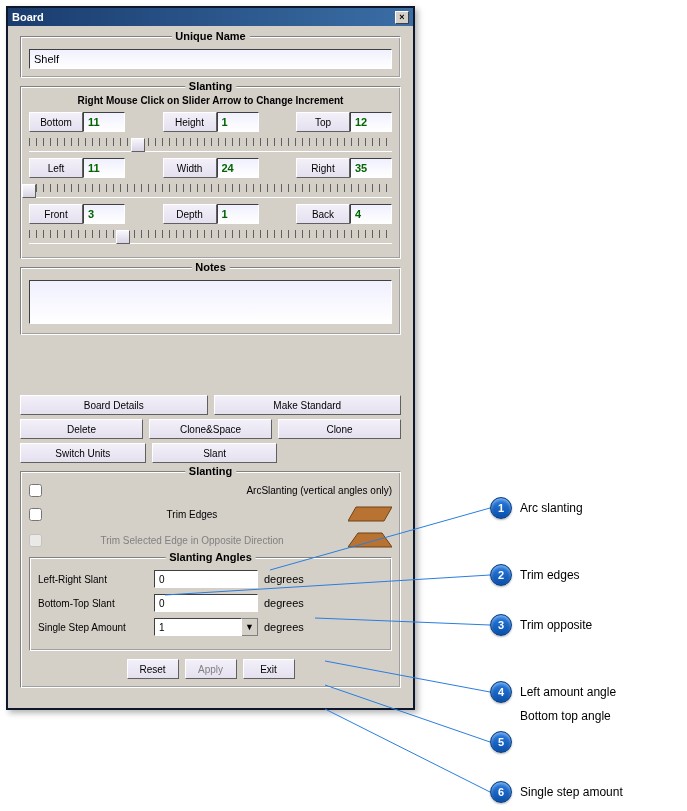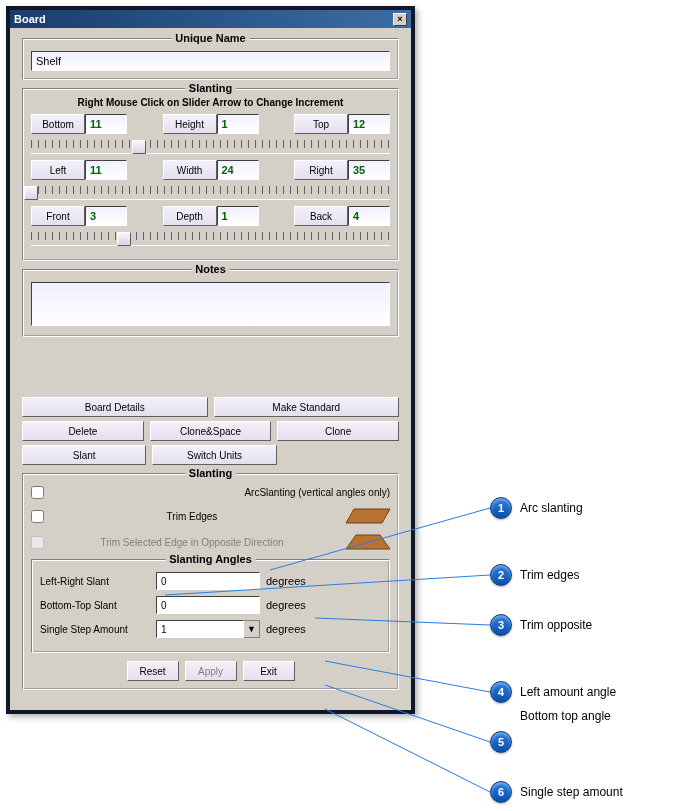--- a/index.html
+++ b/index.html
@@ -9,21 +9,21 @@
   background: #fff;
   width: 687px;
   height: 811px;
   position: relative;
 }
 .window {
   position: absolute;
   left: 6px; top: 6px;
   width: 409px;
   background: #d4d0c8;
-  border: 4px solid #0f172a;
+  border: 2px solid #0f172a;
   box-shadow: 3px 3px 6px rgba(0,0,0,0.3);
 }
 .titlebar {
   background: linear-gradient(to right, #1a3c6e, #3a6ea5);
   color: #fff;
   font-weight: bold;
   padding: 2px 4px;
   display: flex;
   justify-content: space-between;
   align-items: center;
@@ -263,22 +263,22 @@
       <div class="row">
         <button class="wide-btn">Board Details</button>
         <button class="wide-btn">Make Standard</button>
       </div>
       <div class="row">
         <button class="wide-btn">Delete</button>
         <button class="wide-btn">Clone&amp;Space</button>
         <button class="wide-btn">Clone</button>
       </div>
       <div class="row">
+        <button class="wide-btn" style="flex:0 0 33%">Switch Units</button>
         <button class="wide-btn" style="flex:0 0 33%">Slant</button>
-        <button class="wide-btn" style="flex:0 0 33%">Switch Units</button>
       </div>
     </div>
 
     <div class="fieldset">
       <div class="legend">Slanting</div>
 
       <div class="check-row">
         <input type="checkbox" style="">
         <label>ArcSlanting (vertical angles only)</label>
       </div>

